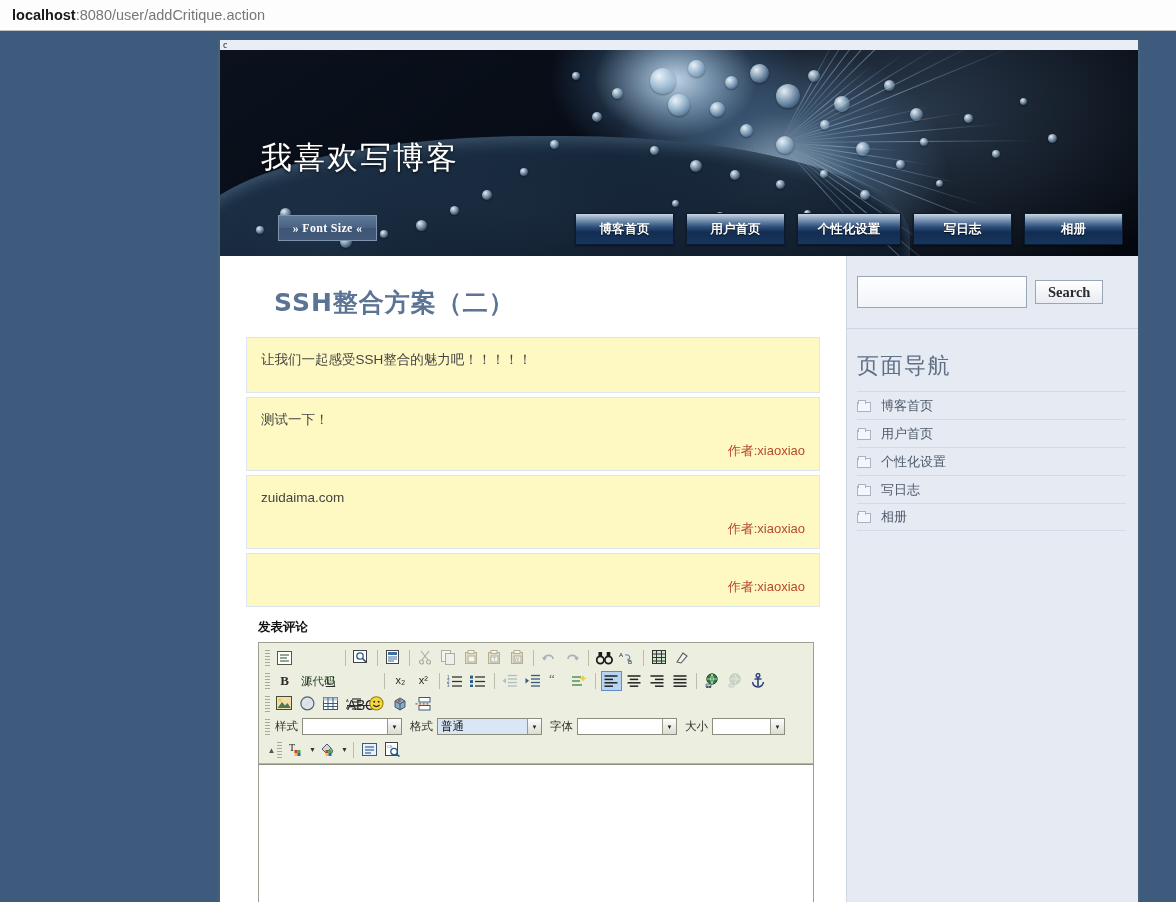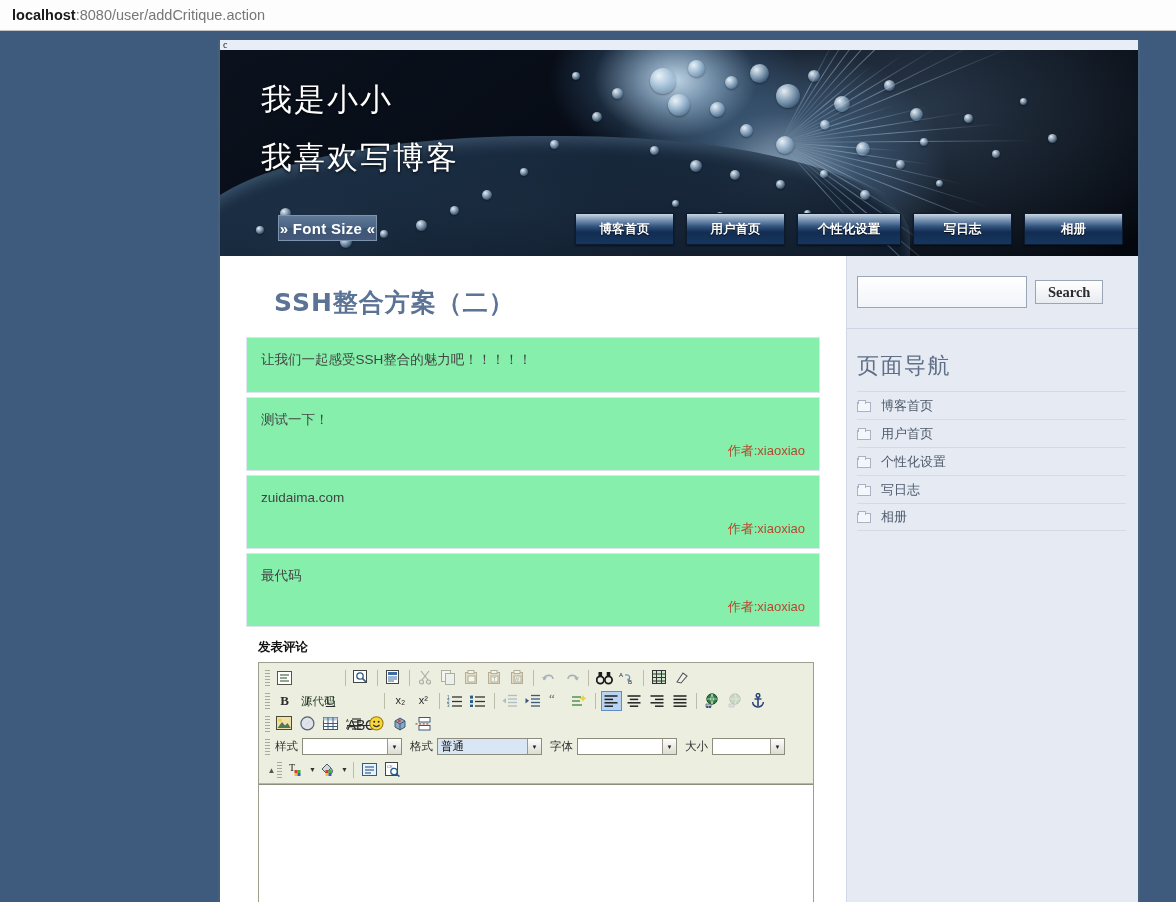--- a/index.html
+++ b/index.html
@@ -114,25 +114,25 @@
   #banner .title.l2 { top: 87px; }
 
   
   #fontsize-btn {
     position: absolute;
     left: 58px; top: 165px;
     width: 99px; height: 26px;
     background: linear-gradient(180deg, #5f7997 0%, #4a6384 48%, #3e5676 52%, #45597a 100%);
     border: 1px solid #7d93ae;
     color: #ffffff;
-    font-size: 15px;
+    font-size: 12px;
     font-weight: bold;
     letter-spacing: .3px;
     display: flex; align-items: center; justify-content: center;
-    font-family: Liberation Sans, sans-serif;
+    font-family: Liberation Serif, serif;
     cursor: pointer;
   }
 
   
   #navbar {
     position: absolute;
     left: 355px; top: 163px;
     display: flex;
     gap: 12px;
   }
@@ -177,21 +177,21 @@
     color: #5b7395;
     font-size: 25px;
     font-weight: bold;
     margin: 6px 0 18px 28px;
     letter-spacing: 1px;
     font-family: "DejaVu Sans", "Liberation Sans", sans-serif;
   }
 
   
   .cbox {
-    background: #86efac;
+    background: #fef9c3;
     border: 1px solid #dde5f0;
     margin-bottom: 4px;
     padding: 12px 14px 10px 14px;
     position: relative;
   }
   .cbox .ctext {
     font-size: 13.5px;
     color: #444;
     line-height: 20px;
   }
@@ -489,21 +489,20 @@
           <span class="drop" style="left:828px;top:84px;width:9px;height:9px;"></span>
           <span class="drop" style="left:452px;top:150px;width:7px;height:7px;"></span>
           <span class="drop" style="left:496px;top:162px;width:8px;height:8px;"></span>
           <span class="drop" style="left:540px;top:172px;width:6px;height:6px;"></span>
           <span class="drop" style="left:584px;top:160px;width:7px;height:7px;"></span>
           <span class="drop" style="left:628px;top:176px;width:8px;height:8px;"></span>
           <span class="drop" style="left:672px;top:166px;width:6px;height:6px;"></span>
           <span class="drop" style="left:716px;top:182px;width:7px;height:7px;"></span>
         </div>
 
-      <div class="title l1">我是小小</div>
       <div class="title l2">我喜欢写博客</div>
 
       <div id="fontsize-btn">» Font Size «</div>
 
       <div id="navbar">
         <div class="nav-btn">博客首页</div>
         <div class="nav-btn">用户首页</div>
         <div class="nav-btn wide">个性化设置</div>
         <div class="nav-btn">写日志</div>
         <div class="nav-btn">相册</div>
@@ -525,21 +524,20 @@
           <div class="ctext">测试一下！</div>
           <div class="cauthor">作者:xiaoxiao</div>
         </div>
 
         <div class="cbox">
           <div class="ctext">zuidaima.com</div>
           <div class="cauthor">作者:xiaoxiao</div>
         </div>
 
         <div class="cbox">
-          <div class="ctext">最代码</div>
           <div class="cauthor">作者:xiaoxiao</div>
         </div>
 
 
         <div id="editor-zone">
           <div id="editor-label">发表评论</div>
 
           <div id="editor">
             <div id="toolbar">
 

